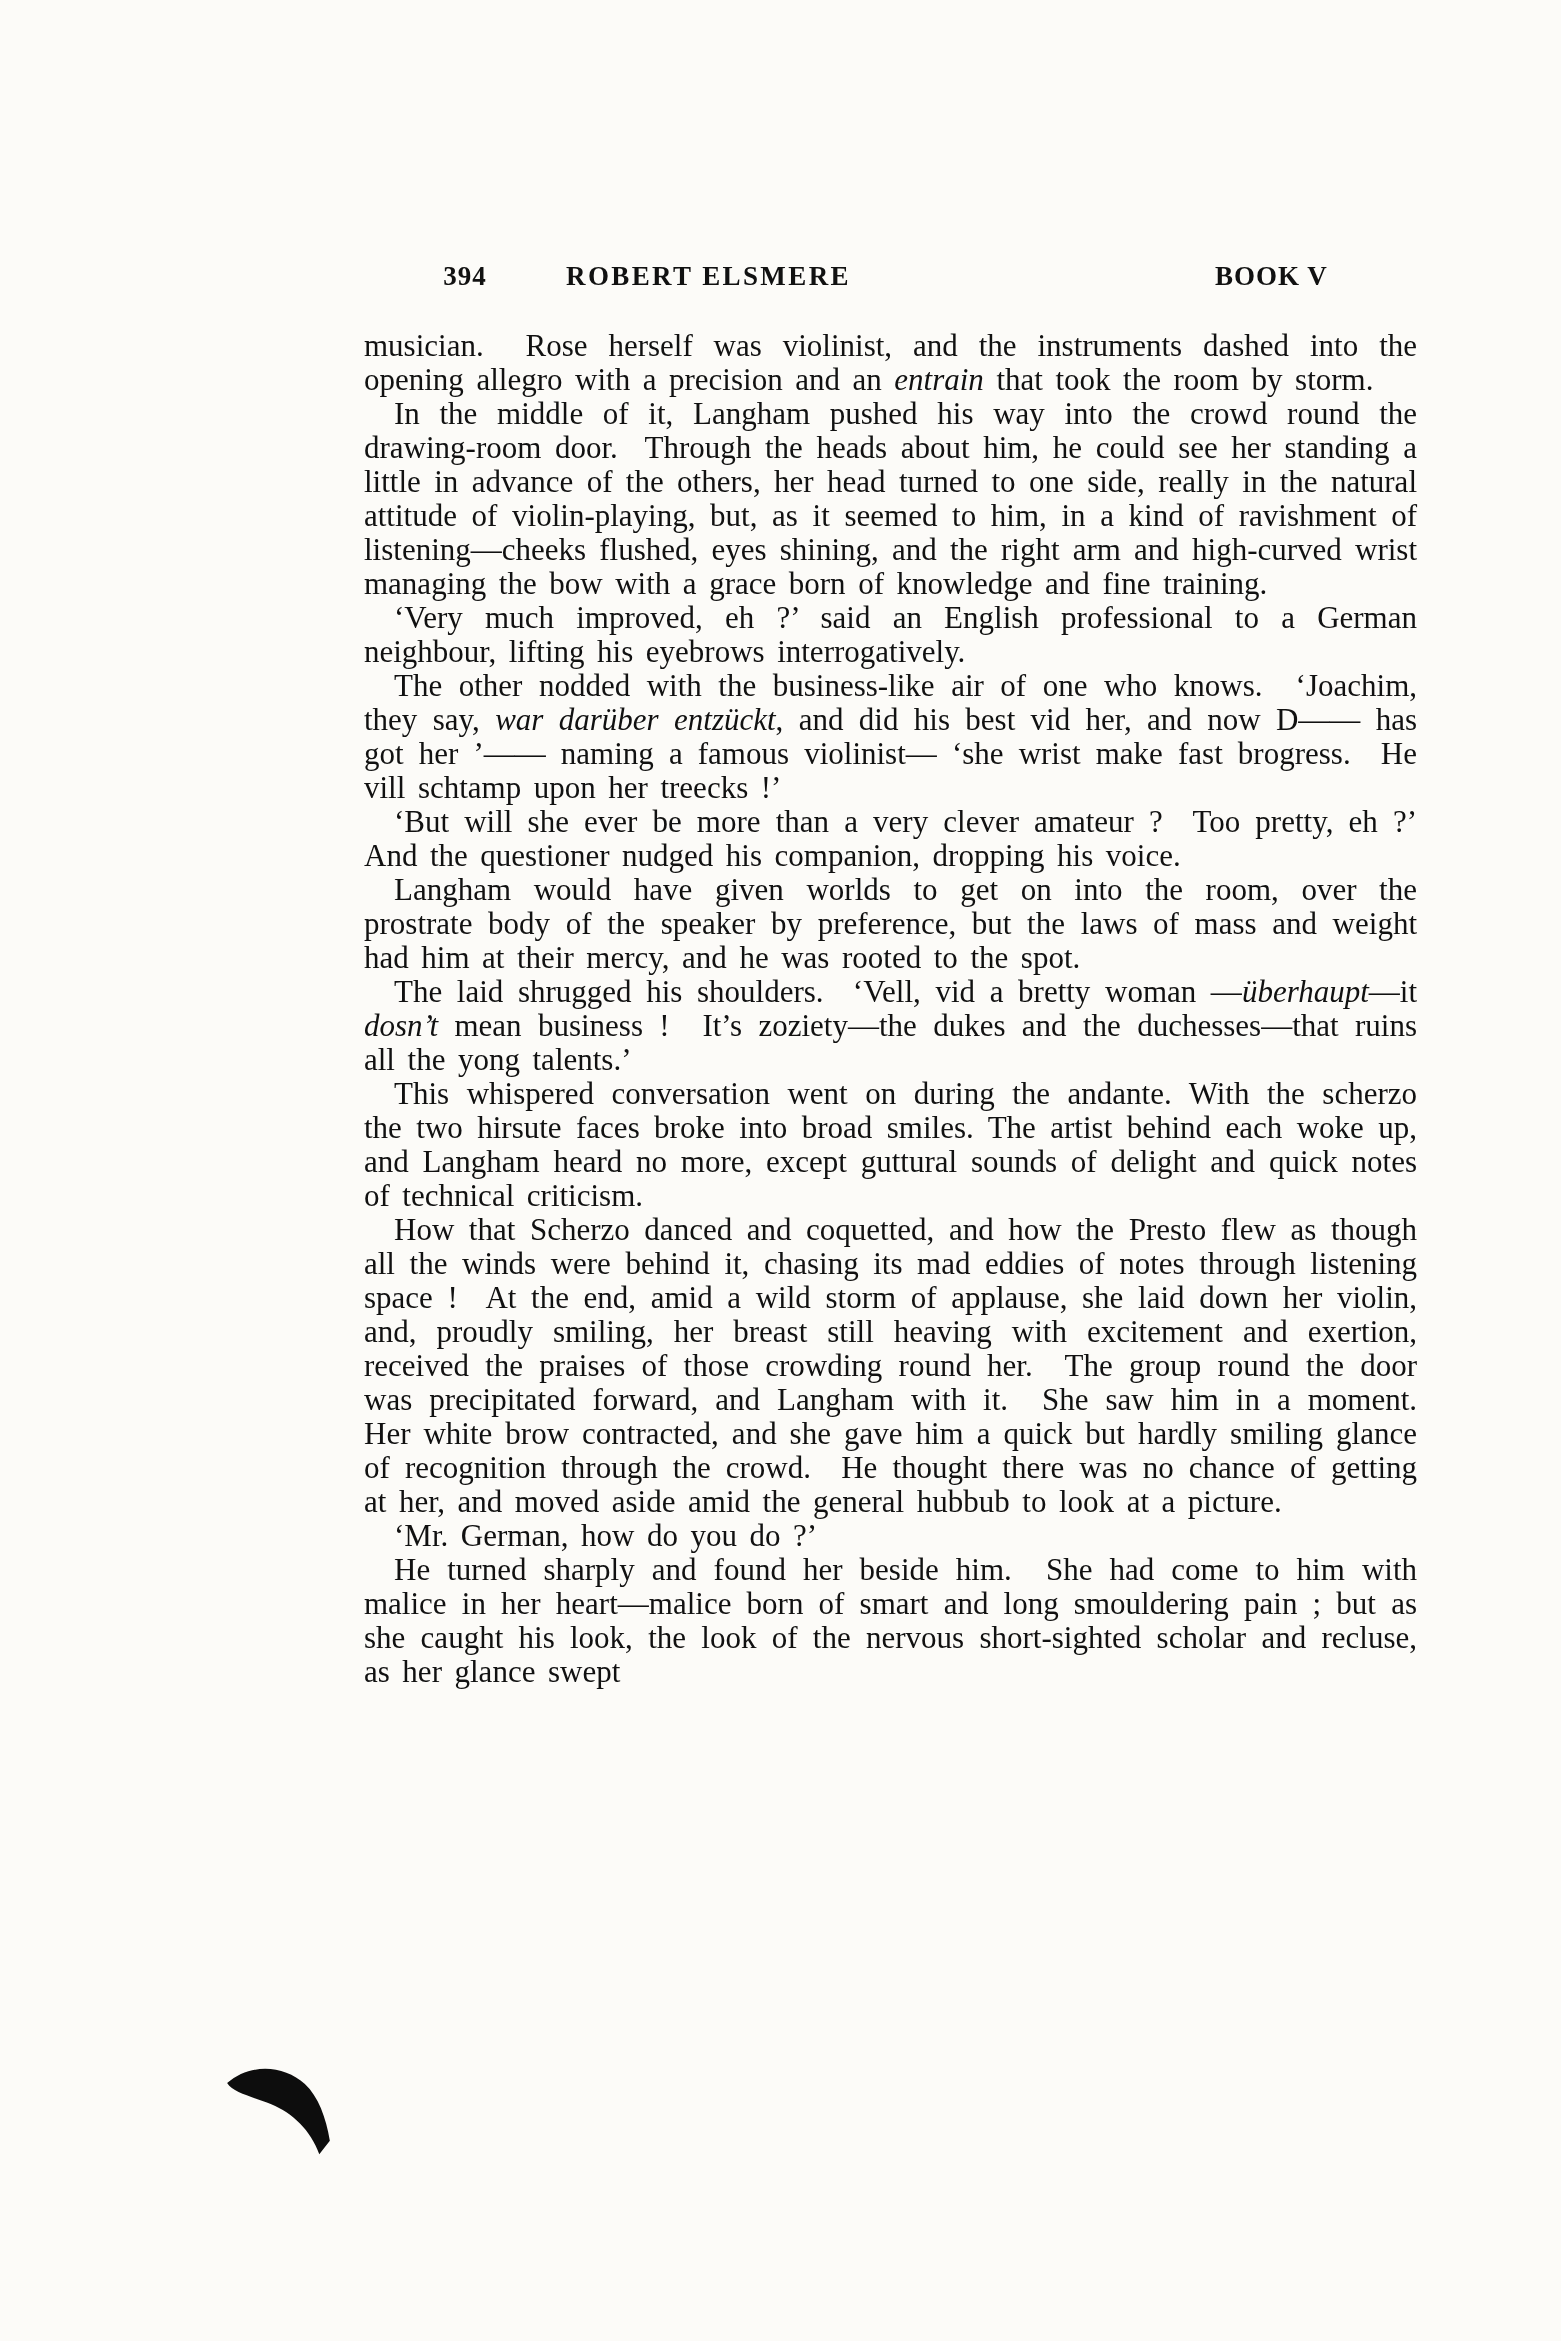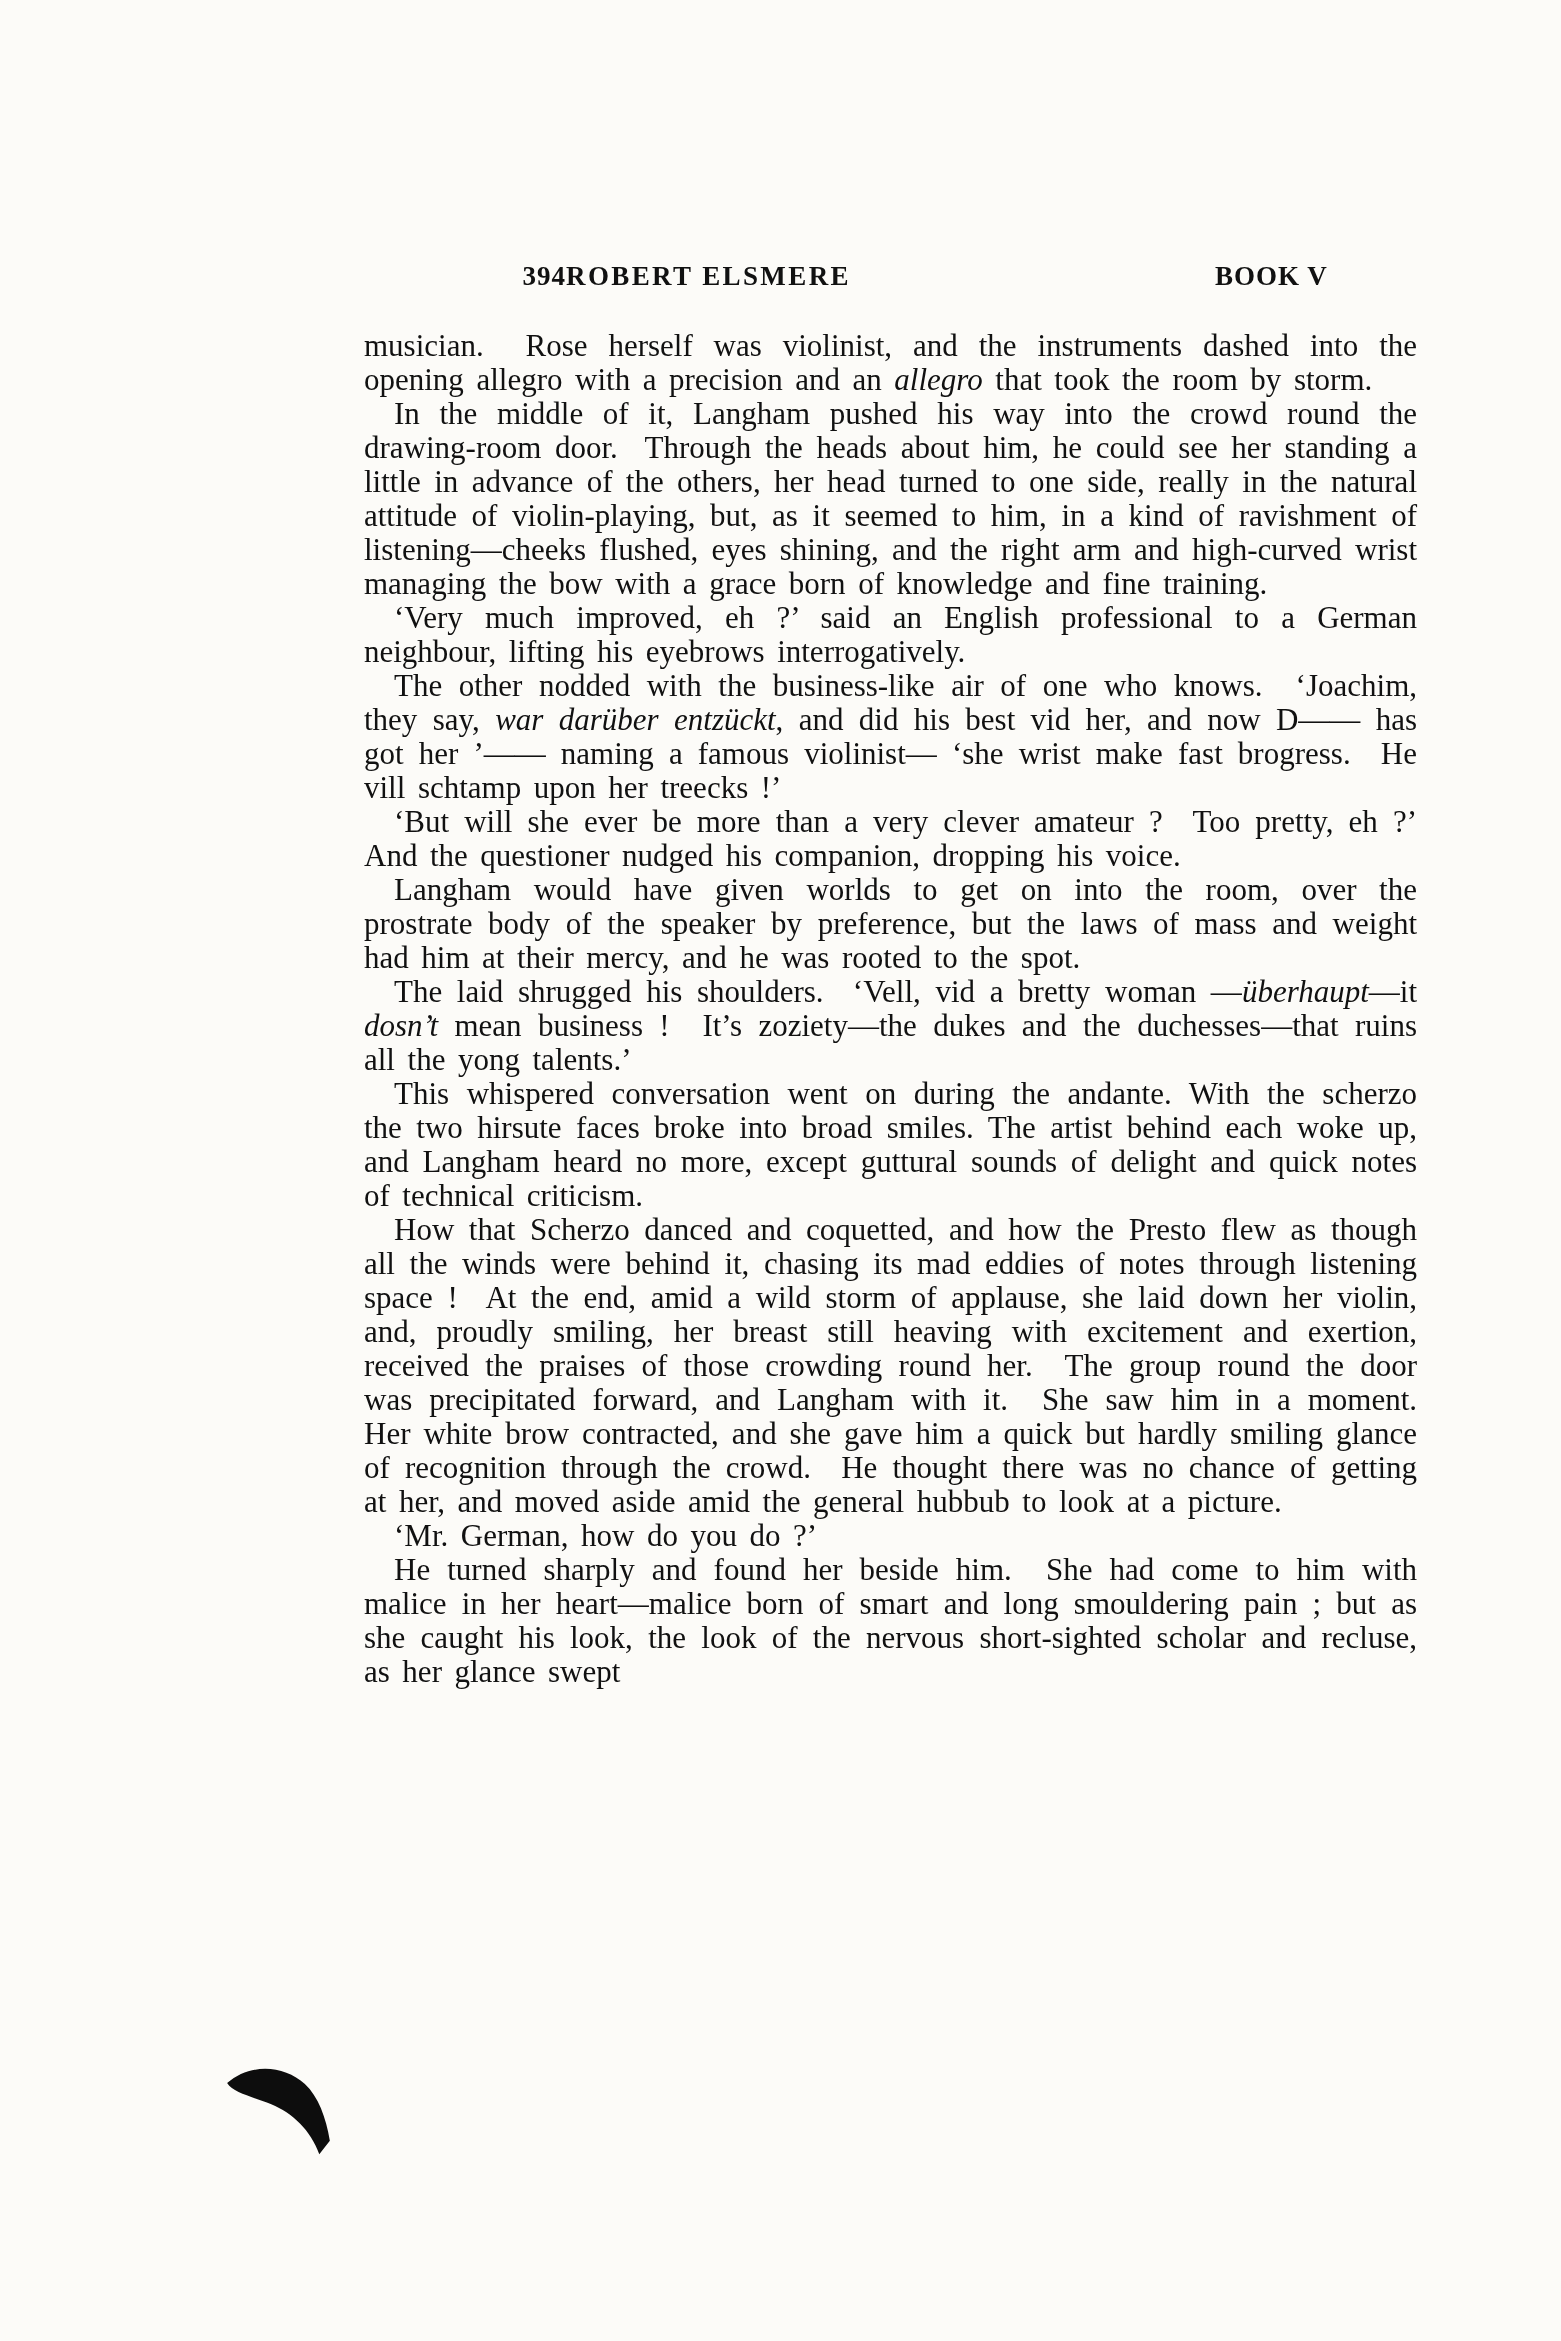--- a/index.html
+++ b/index.html
@@ -24,21 +24,21 @@
   }
   .running-header {
     display: flex;
     align-items: baseline;
     font-size: 27px;
     line-height: 29px;
     font-weight: bold;
   }
   .running-header .page-number {
     width: 202px;
-    text-align: right;
+    text-align: center;
     letter-spacing: 1px;
   }
   .running-header .book-title {
     flex: 1;
     text-align: left;
     letter-spacing: 2.4px;
   }
   .running-header .book-label {
     width: 202px;
     letter-spacing: 1px;
@@ -73,21 +73,21 @@
 
   <div class="text-block">
 
     <div class="running-header">
       <span class="page-number">394</span>
       <span class="book-title">ROBERT ELSMERE</span>
       <span class="book-label">BOOK V</span>
     </div>
 
     <div class="body-text" id="body-text">
-        <p class="para"><span>musician.  Rose herself was violinist, and the instruments dashed into the opening allegro with a precision and an </span><span class="it">allegro</span><span> that took the room by storm.</span></p>
+        <p class="para"><span>musician.  Rose herself was violinist, and the instruments dashed into the opening allegro with a precision and an </span><span class="it">entrain</span><span> that took the room by storm.</span></p>
         <p class="para indent"><span>In the middle of it, Langham pushed his way into the crowd round the drawing-room door.  Through the heads about him, he could see her standing a little in advance of the others, her head turned to one side, really in the natural attitude of violin-playing, but, as it seemed to him, in a kind of ravishment of listening—cheeks flushed, eyes shining, and the right arm and high-curved wrist managing the bow with a grace born of knowledge and fine training.</span></p>
         <p class="para indent"><span>‘Very much improved, eh ?’ said an English professional to a German neighbour, lifting his eyebrows interrogatively.</span></p>
         <p class="para indent"><span>The other nodded with the business-like air of one who knows.  ‘Joachim, they say, </span><span class="it">war darüber entzückt</span><span>, and did his best vid her, and now D—— has got her ’—— naming a famous violinist— ‘she wrist make fast brogress.  He vill schtamp upon her treecks !’</span></p>
         <p class="para indent"><span>‘But will she ever be more than a very clever amateur ?  Too pretty, eh ?’  And the questioner nudged his companion, dropping his voice.</span></p>
         <p class="para indent"><span>Langham would have given worlds to get on into the room, over the prostrate body of the speaker by preference, but the laws of mass and weight had him at their mercy, and he was rooted to the spot.</span></p>
         <p class="para indent"><span>The laid shrugged his shoulders.  ‘Vell, vid a bretty woman —</span><span class="it">überhaupt</span><span>—it </span><span class="it">dosn’t</span><span> mean business !  It’s zoziety—the dukes and the duchesses—that ruins all the yong talents.’</span></p>
         <p class="para indent"><span>This whispered conversation went on during the andante. With the scherzo the two hirsute faces broke into broad smiles. The artist behind each woke up, and Langham heard no more, except guttural sounds of delight and quick notes of technical criticism.</span></p>
         <p class="para indent"><span>How that Scherzo danced and coquetted, and how the Presto flew as though all the winds were behind it, chasing its mad eddies of notes through listening space !  At the end, amid a wild storm of applause, she laid down her violin, and, proudly smiling, her breast still heaving with excitement and exertion, received the praises of those crowding round her.  The group round the door was precipitated forward, and Langham with it.  She saw him in a moment.  Her white brow contracted, and she gave him a quick but hardly smiling glance of recognition through the crowd.  He thought there was no chance of getting at her, and moved aside amid the general hubbub to look at a picture.</span></p>
         <p class="para indent"><span>‘Mr. German, how do you do ?’</span></p>
         <p class="para indent"><span>He turned sharply and found her beside him.  She had come to him with malice in her heart—malice born of smart and long smouldering pain ; but as she caught his look, the look of the nervous short-sighted scholar and recluse, as her glance swept</span></p>

